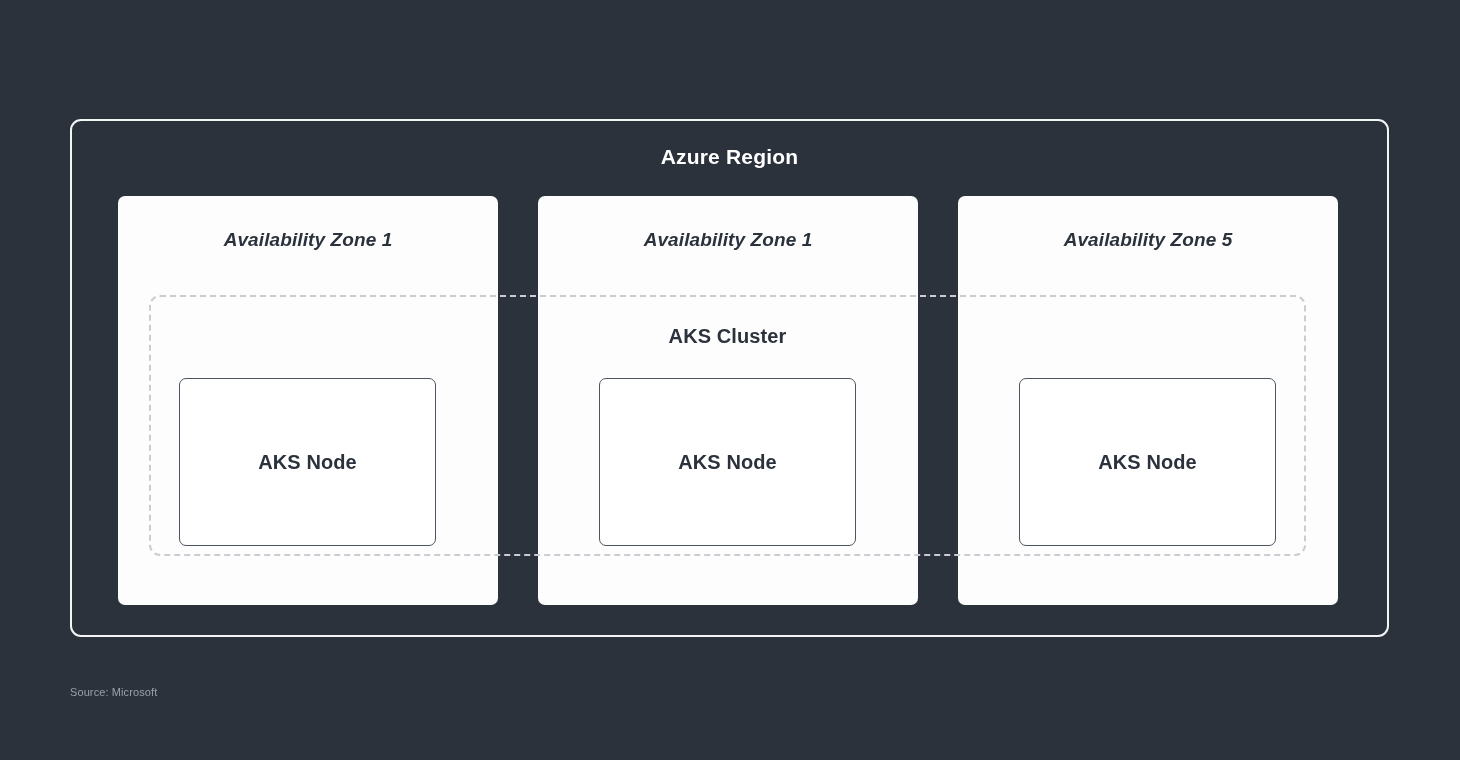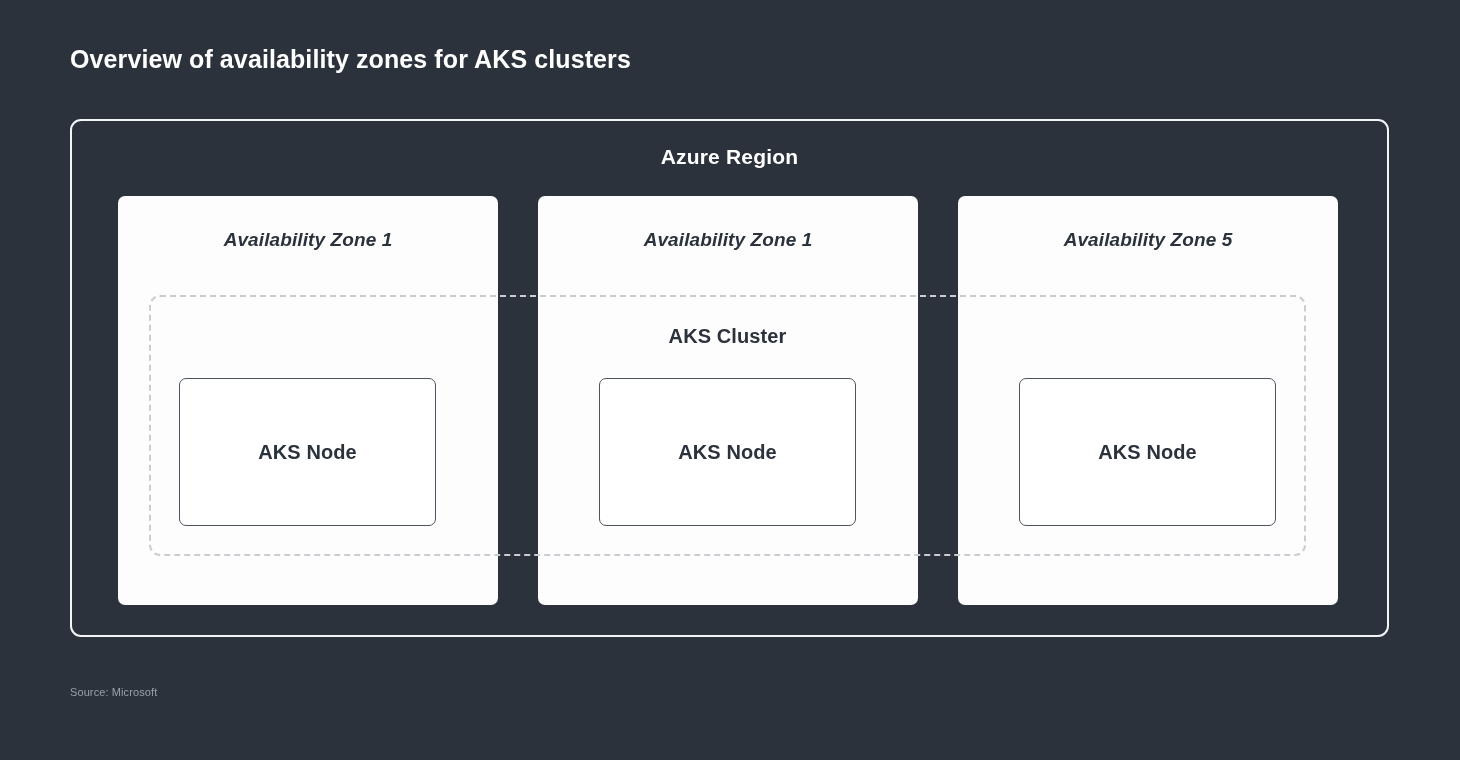--- a/index.html
+++ b/index.html
@@ -116,21 +116,21 @@
     font-weight: bold;
     color: #2b323c;
     letter-spacing: 0.1px;
   }
 
   
   .node-box {
     position: absolute;
     top: 378px;
     width: 257px;
-    height: 148px;
+    height: 168px;
     background: #ffffff;
     border: 1px solid #4d5560;
     border-radius: 7px;
     box-sizing: border-box;
     display: flex;
     align-items: center;
     justify-content: center;
   }
   .node-box.n1 { left: 179px; }
   .node-box.n2 { left: 599px; }
@@ -152,21 +152,20 @@
     font-weight: normal;
     color: #99a1a9;
     letter-spacing: 0.1px;
   }
 </style>
 </head>
 <body>
 
 <div class="canvas">
 
-  <div class="page-title">Overview of availability zones for AKS clusters</div>
 
   <div class="region-box">
     <div class="region-title">Azure Region</div>
   </div>
 
   <div class="zones-layer">
 
     <div class="zone-card z1">
       <div class="zone-title">Availability Zone 1</div>
     </div>

